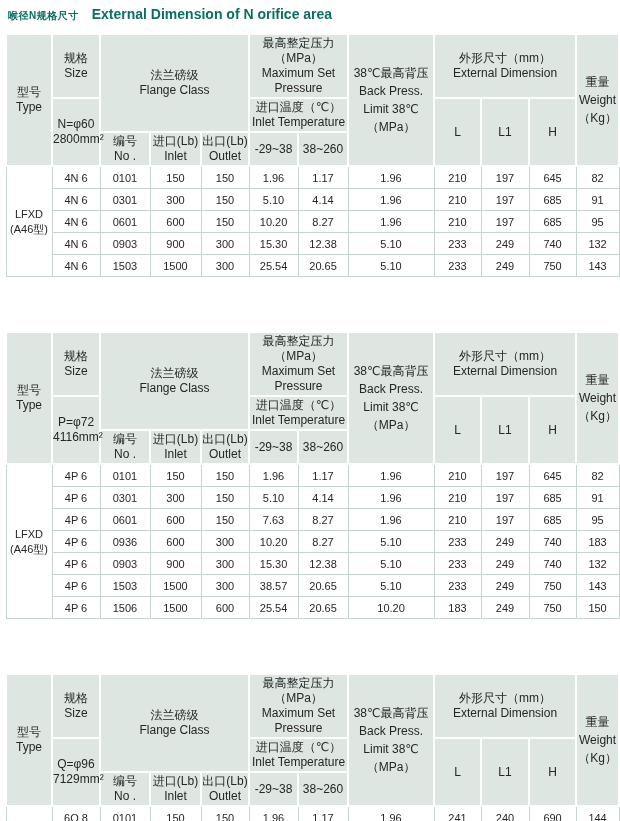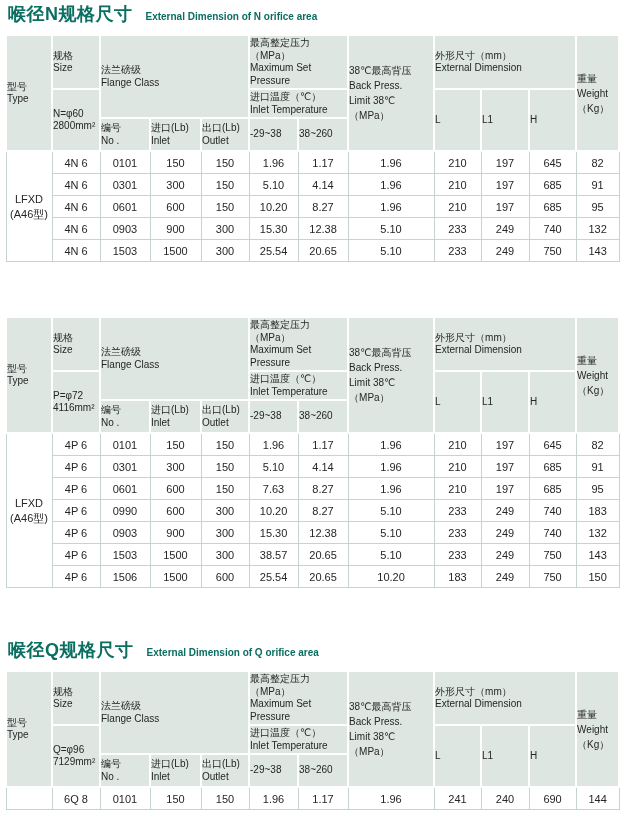--- a/index.html
+++ b/index.html
@@ -12,33 +12,34 @@
   body{
     width:620px;
     font-family:"Liberation Sans","DejaVu Sans",sans-serif;
     color:var(--text);
     -webkit-font-smoothing:antialiased;
   }
   .section{margin:0;}
   .section + .section{margin-top:54px;}
   .section:first-of-type{margin-top:6px;}
   .section-title{margin:0 0 9px 8px;line-height:16px;white-space:nowrap;}
-  .t-zh{font-size:18px;font-weight:bold;color:var(--title-color);letter-spacing:0.5px;}
-  .t-en{font-size:10px;font-weight:bold;color:var(--title-color);margin-left:13px;}
+  .t-zh{font-size:10px;font-weight:bold;color:var(--title-color);letter-spacing:0.5px;}
+  .t-en{font-size:14px;font-weight:bold;color:var(--title-color);margin-left:13px;}
   table.spec{
     border-collapse:collapse;
     table-layout:fixed;
     width:613px;
     margin-left:5px;
   }
   table.spec thead td{
     background:var(--header-bg);
     border:2px solid #ffffff;
+    text-align:center;
     vertical-align:middle;
-    font-size:10px;
+    font-size:12px;
     line-height:1.25;
     padding:1px 0;
   }
   table.spec thead tr:nth-child(1){height:32px;}
   table.spec thead tr:nth-child(2){height:26px;}
   table.spec thead tr:nth-child(3){height:33px;}
   table.spec thead td.tall{line-height:1.5;}
   table.spec tbody td{
     background:#ffffff;
     border:1px solid var(--body-border);
@@ -329,21 +330,21 @@
           <td>7.63</td>
           <td>8.27</td>
           <td>1.96</td>
           <td>210</td>
           <td>197</td>
           <td>685</td>
           <td>95</td>
         </tr>
         <tr>
           <td>4P 6</td>
-          <td>0990</td>
+          <td>0936</td>
           <td>600</td>
           <td>300</td>
           <td>10.20</td>
           <td>8.27</td>
           <td>5.10</td>
           <td>233</td>
           <td>249</td>
           <td>740</td>
           <td>183</td>
         </tr>
@@ -384,23 +385,20 @@
           <td>183</td>
           <td>249</td>
           <td>750</td>
           <td>150</td>
         </tr>
       </tbody>
   </table>
 </div>
 
 <div class="section">
-  <div class="section-title">
-    <span class="t-zh">喉径Q规格尺寸</span><span class="t-en">External Dimension of Q orifice area</span>
-  </div>
   <table class="spec">
     <colgroup>
       <col style="width:46px">
         <col style="width:48px">
         <col style="width:50px">
         <col style="width:51px">
       <col style="width:48px">
         <col style="width:49px">
         <col style="width:50px">
         <col style="width:86px">

